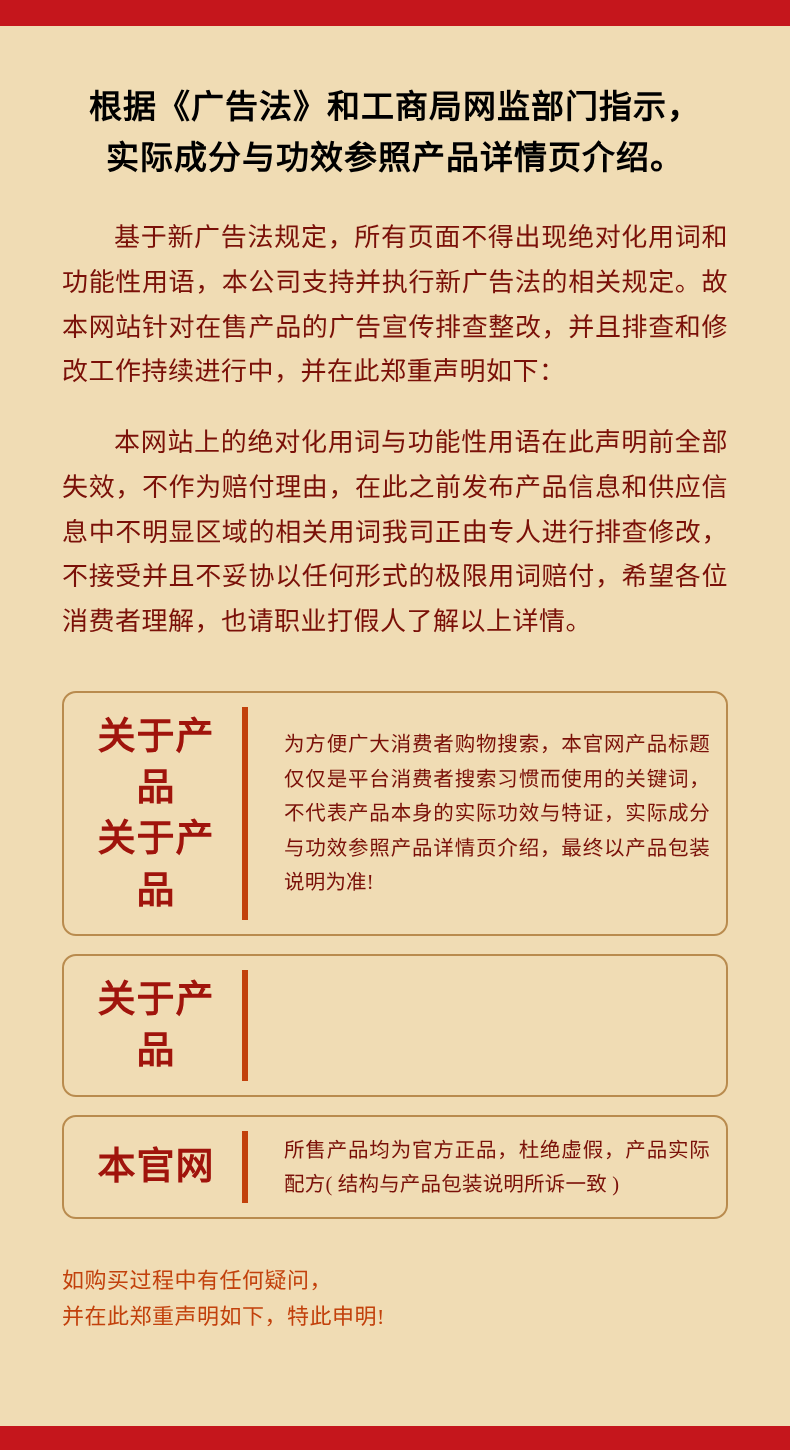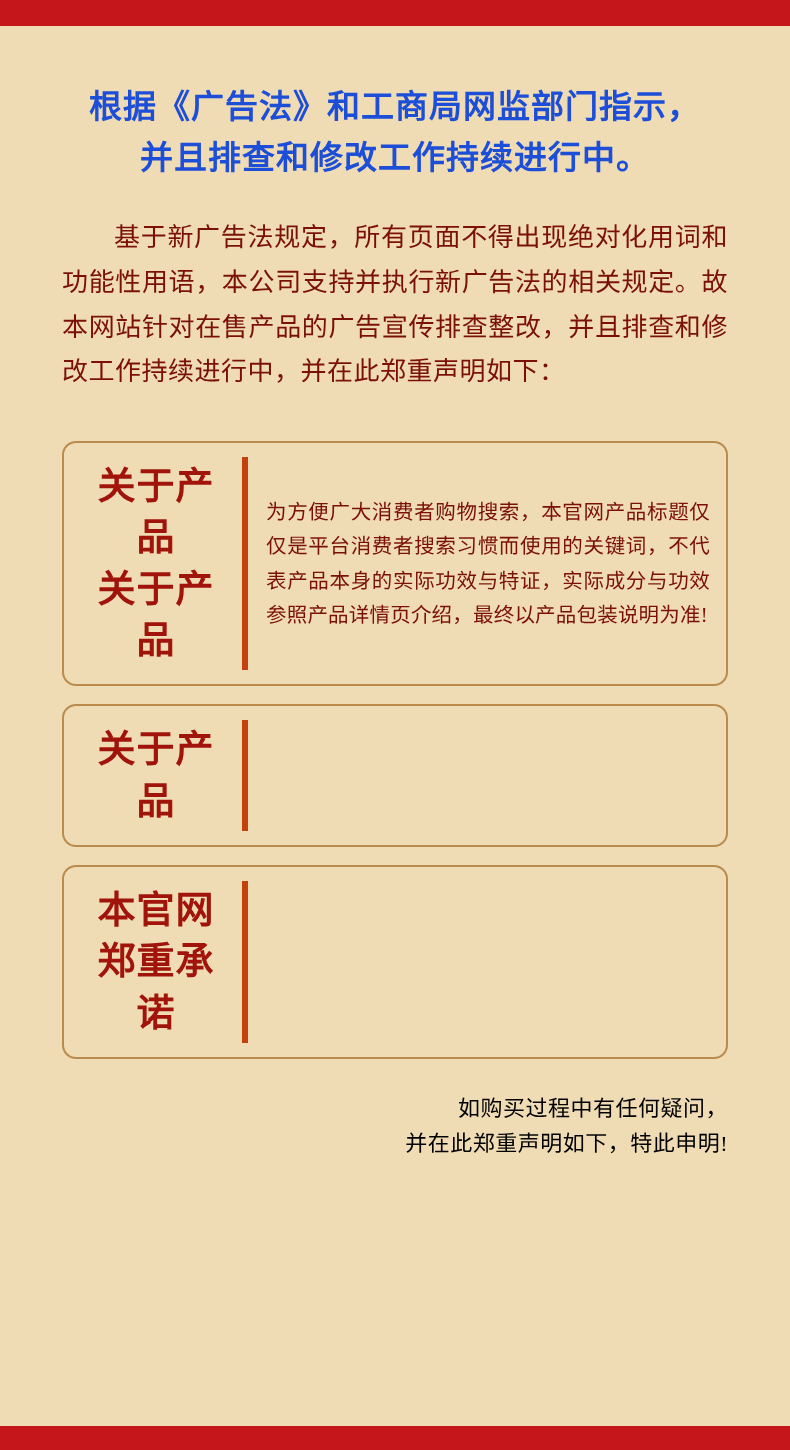--- a/index.html
+++ b/index.html
@@ -38,21 +38,21 @@
   .sheet {
     flex: 1 1 auto;
     background: #f0dcb4;
     box-sizing: border-box;
     padding: 40px 62px 10px 62px;
     display: flex;
     flex-direction: column;
   }
   .headline {
     text-align: center;
-    color: #1d4ed8;
+    color: #000000;
     font-weight: bold;
     font-size: 33px;
     line-height: 1.55;
     letter-spacing: 1px;
     margin: 16px 0 6px 0;
     font-family: "Liberation Serif", "DejaVu Serif", serif;
   }
   .headline .l2 {
     display: block;
   }
@@ -97,74 +97,75 @@
     padding: 4px 10px;
     box-sizing: border-box;
     letter-spacing: 1px;
   }
   .card-body {
     flex: 1 1 auto;
     color: #7a1008;
     font-size: 20.5px;
     line-height: 1.68;
     text-align: justify;
-    padding: 2px 2px 2px 18px;
+    padding: 2px 2px 2px 36px;
     display: flex;
     align-items: center;
     letter-spacing: 0.2px;
   }
   .footer {
-    margin-top: 32px;
-    text-align: right;
-    color: #000000;
+    margin-top: 44px;
+    text-align: left;
+    color: #c2410c;
     font-size: 22px;
     line-height: 1.6;
     letter-spacing: 0.5px;
   }
   .footer .fl {
     display: block;
   }
 </style>
 </head>
 <body>
 
 <div class="page">
 
   <div class="top-bar"></div>
 
   <div class="sheet">
 
     <div class="headline">
       <span class="l1">根据《广告法》和工商局网监部门指示，</span>
-      <span class="l2">并且排查和修改工作持续进行中。</span>
+      <span class="l2">实际成分与功效参照产品详情页介绍。</span>
     </div>
 
     <p class="para first">基于新广告法规定，所有页面不得出现绝对化用词和功能性用语，本公司支持并执行新广告法的相关规定。故本网站针对在售产品的广告宣传排查整改，并且排查和修改工作持续进行中，并在此郑重声明如下：</p>
+    <p class="para">本网站上的绝对化用词与功能性用语在此声明前全部失效，不作为赔付理由，在此之前发布产品信息和供应信息中不明显区域的相关用词我司正由专人进行排查修改，不接受并且不妥协以任何形式的极限用词赔付，希望各位消费者理解，也请职业打假人了解以上详情。</p>
 
     <div class="cards">
 
       <div class="card">
         <div class="card-title">
           <span>关于产品</span>
           <span>关于产品</span>
         </div>
         <div class="card-body">为方便广大消费者购物搜索，本官网产品标题仅仅是平台消费者搜索习惯而使用的关键词，不代表产品本身的实际功效与特证，实际成分与功效参照产品详情页介绍，最终以产品包装说明为准!</div>
       </div>
 
       <div class="card">
         <div class="card-title">
           <span>关于产品</span>
         </div>
       </div>
 
       <div class="card">
         <div class="card-title">
           <span>本官网</span>
-          <span>郑重承诺</span>
         </div>
+        <div class="card-body">所售产品均为官方正品，杜绝虚假，产品实际配方( 结构与产品包装说明所诉一致 )</div>
       </div>
 
     </div>
 
     <div class="footer">
       <span class="fl">如购买过程中有任何疑问，</span>
       <span class="fl">并在此郑重声明如下，特此申明!</span>
     </div>
 
   </div>

